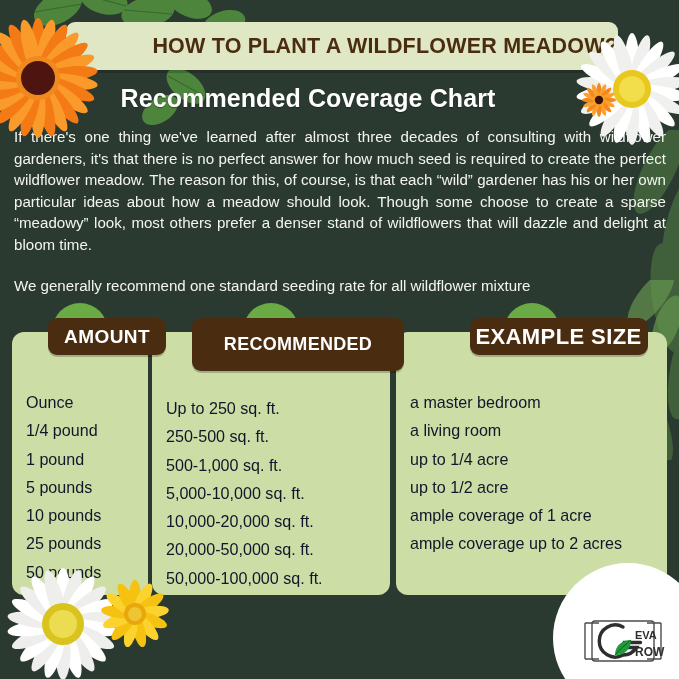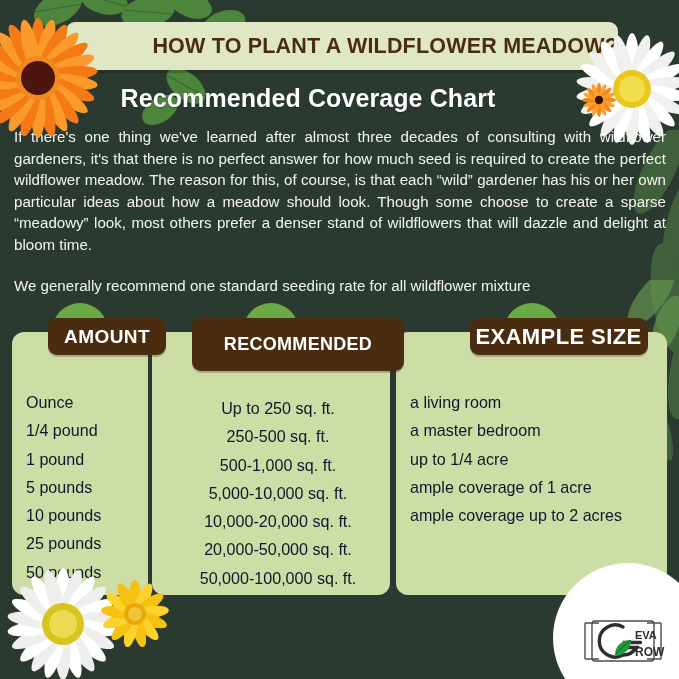--- a/index.html
+++ b/index.html
@@ -138,21 +138,21 @@
   #badge-example  { width: 178px; height: 37px; font-size: 22px; letter-spacing: .4px; }
 
   .cell-list {
     position: absolute;
     left: 0; right: 0;
     top: 0; bottom: 0;
     padding-left: 14px;
     padding-top: 56px;
     box-sizing: border-box;
   }
-  #col-coverage .cell-list { padding-top: 62px; text-align: center; }
+  #col-coverage .cell-list { padding-top: 62px; }
   #col-example  .cell-list { padding-top: 56px; }
   .cell {
     color: #0f172a;
     font-size: 16.1px;
     height: 28.3px;
     line-height: 28.3px;
     white-space: nowrap;
   }
 
   
@@ -286,23 +286,24 @@
         <div>
           <div>RECOMMENDED</div>
         </div>
       </div>
     </div>
 
     <div class="col" id="col-example">
       <div class="bump"></div>
       <div class="card">
         <div class="cell-list">
+          <div class="cell">a master bedroom</div>
           <div class="cell">a living room</div>
-          <div class="cell">a master bedroom</div>
           <div class="cell">up to 1/4 acre</div>
+          <div class="cell">up to 1/2 acre</div>
           <div class="cell">ample coverage of 1 acre</div>
           <div class="cell">ample coverage up to 2 acres</div>
         </div>
       </div>
       <div class="badge" id="badge-example">EXAMPLE SIZE</div>
     </div>
   </div>
 
   <div class="flower" id="flower-calendula">
     <svg width="136" height="136" viewBox="0 0 136 136">

